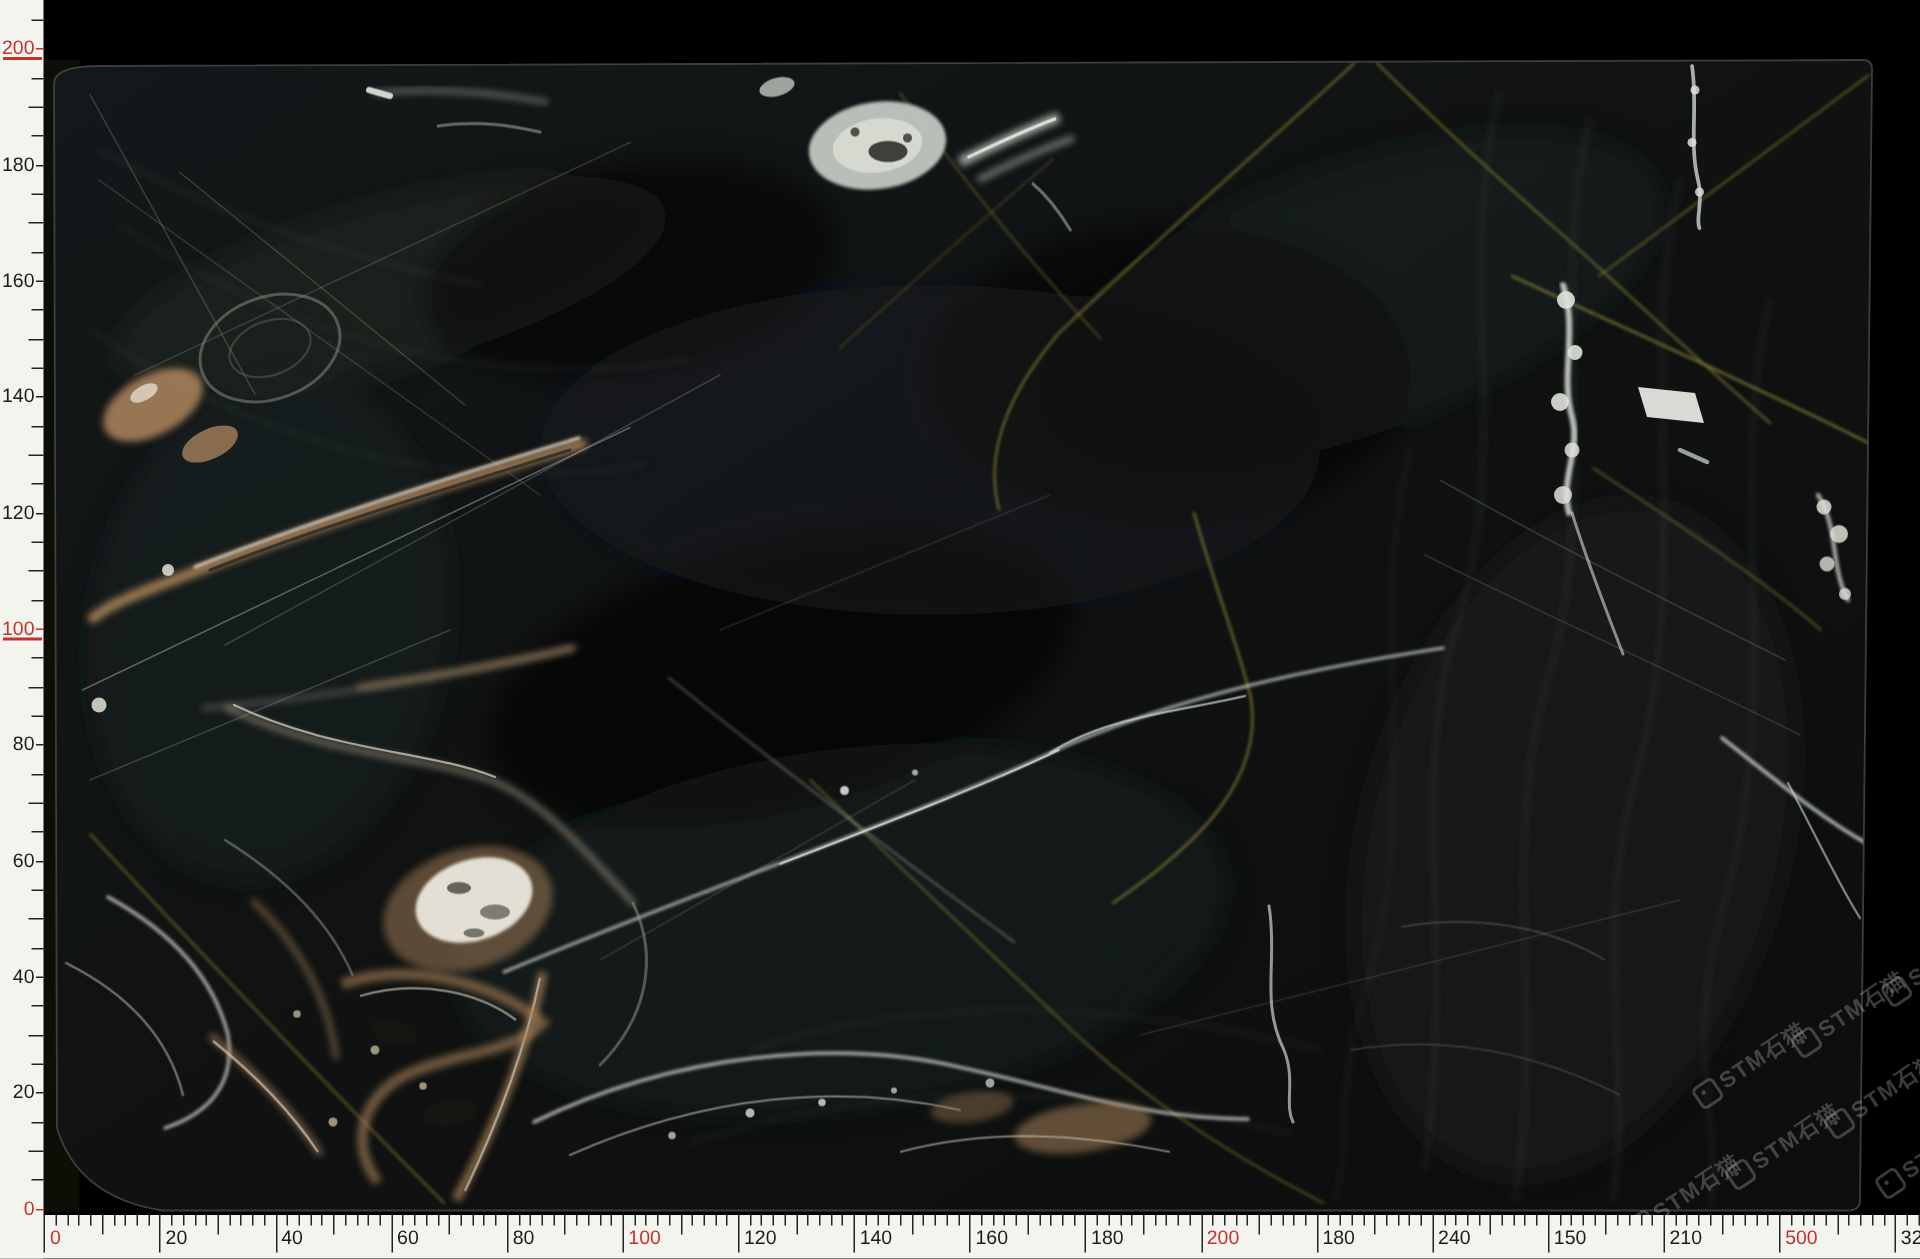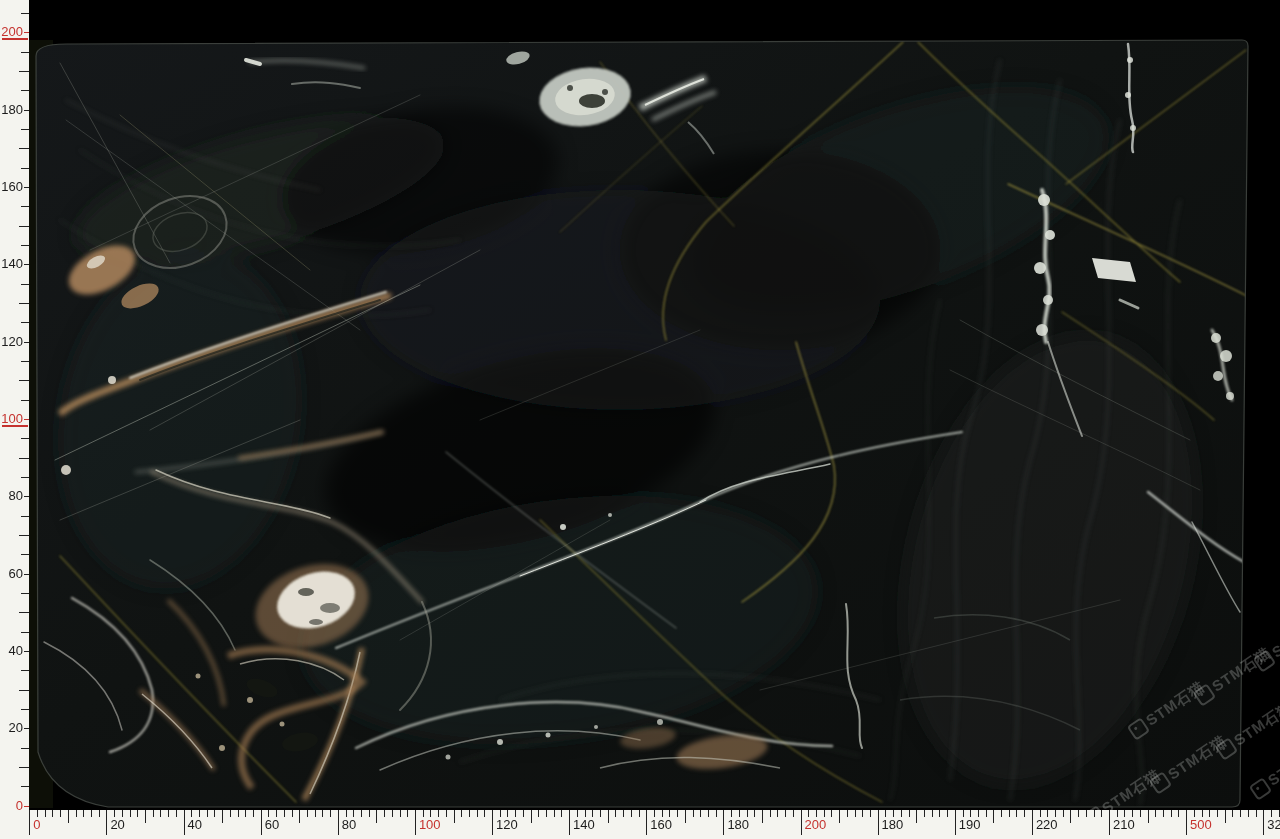--- a/index.html
+++ b/index.html
@@ -439,32 +439,32 @@
       <div class="htick" style="left: 885.3px; top: 0px; height: 7px;"></div>
       <div class="htick" style="left: 893px; top: 0px; height: 7px;"></div>
       <div class="htick" style="left: 900.8px; top: 0px; height: 7px;"></div>
       <div class="htick" style="left: 908.5px; top: 0px; height: 7px;"></div>
       <div class="htick" style="left: 916.2px; top: 0px; height: 13px;"></div>
       <div class="htick" style="left: 923.9px; top: 0px; height: 7px;"></div>
       <div class="htick" style="left: 931.6px; top: 0px; height: 7px;"></div>
       <div class="htick" style="left: 939.3px; top: 0px; height: 7px;"></div>
       <div class="htick" style="left: 947px; top: 0px; height: 7px;"></div>
       <div class="htick" style="left: 954.7px; top: 0px; height: 25px;"></div>
-      <div class="hlabel" style="position: absolute; left: 958.7px; top: 7px;">190</div>
+      <div class="hlabel" style="position: absolute; left: 958.7px; top: 7px;">240</div>
       <div class="htick" style="left: 962.5px; top: 0px; height: 7px;"></div>
       <div class="htick" style="left: 970.2px; top: 0px; height: 7px;"></div>
       <div class="htick" style="left: 977.9px; top: 0px; height: 7px;"></div>
       <div class="htick" style="left: 985.6px; top: 0px; height: 7px;"></div>
       <div class="htick" style="left: 993.3px; top: 0px; height: 13px;"></div>
       <div class="htick" style="left: 1001px; top: 0px; height: 7px;"></div>
       <div class="htick" style="left: 1008.7px; top: 0px; height: 7px;"></div>
       <div class="htick" style="left: 1016.4px; top: 0px; height: 7px;"></div>
       <div class="htick" style="left: 1024.1px; top: 0px; height: 7px;"></div>
       <div class="htick" style="left: 1031.9px; top: 0px; height: 25px;"></div>
-      <div class="hlabel" style="position: absolute; left: 1035.9px; top: 7px;">220</div>
+      <div class="hlabel" style="position: absolute; left: 1035.9px; top: 7px;">150</div>
       <div class="htick" style="left: 1039.6px; top: 0px; height: 7px;"></div>
       <div class="htick" style="left: 1047.3px; top: 0px; height: 7px;"></div>
       <div class="htick" style="left: 1055px; top: 0px; height: 7px;"></div>
       <div class="htick" style="left: 1062.7px; top: 0px; height: 7px;"></div>
       <div class="htick" style="left: 1070.4px; top: 0px; height: 13px;"></div>
       <div class="htick" style="left: 1078.1px; top: 0px; height: 7px;"></div>
       <div class="htick" style="left: 1085.8px; top: 0px; height: 7px;"></div>
       <div class="htick" style="left: 1093.6px; top: 0px; height: 7px;"></div>
       <div class="htick" style="left: 1101.3px; top: 0px; height: 7px;"></div>
       <div class="htick" style="left: 1109px; top: 0px; height: 25px;"></div>

